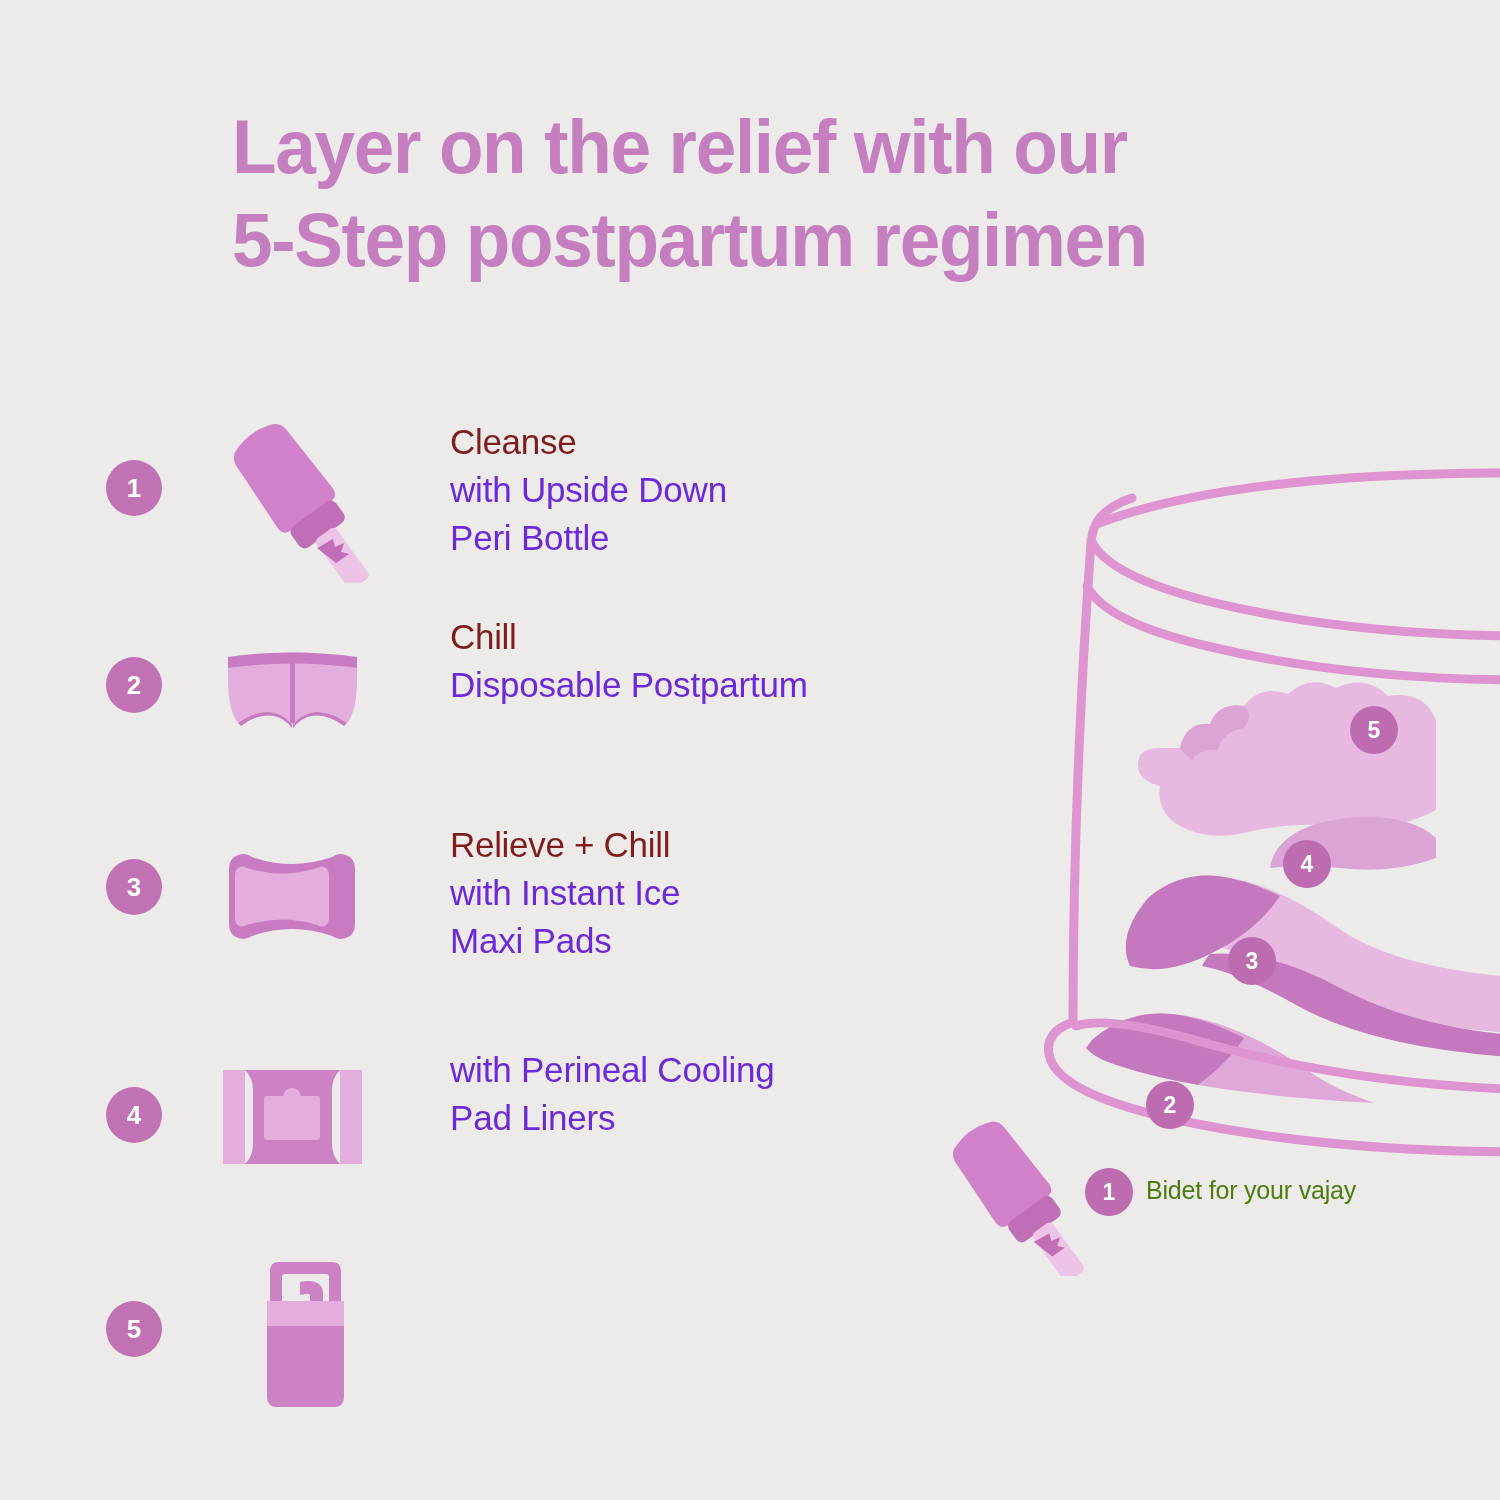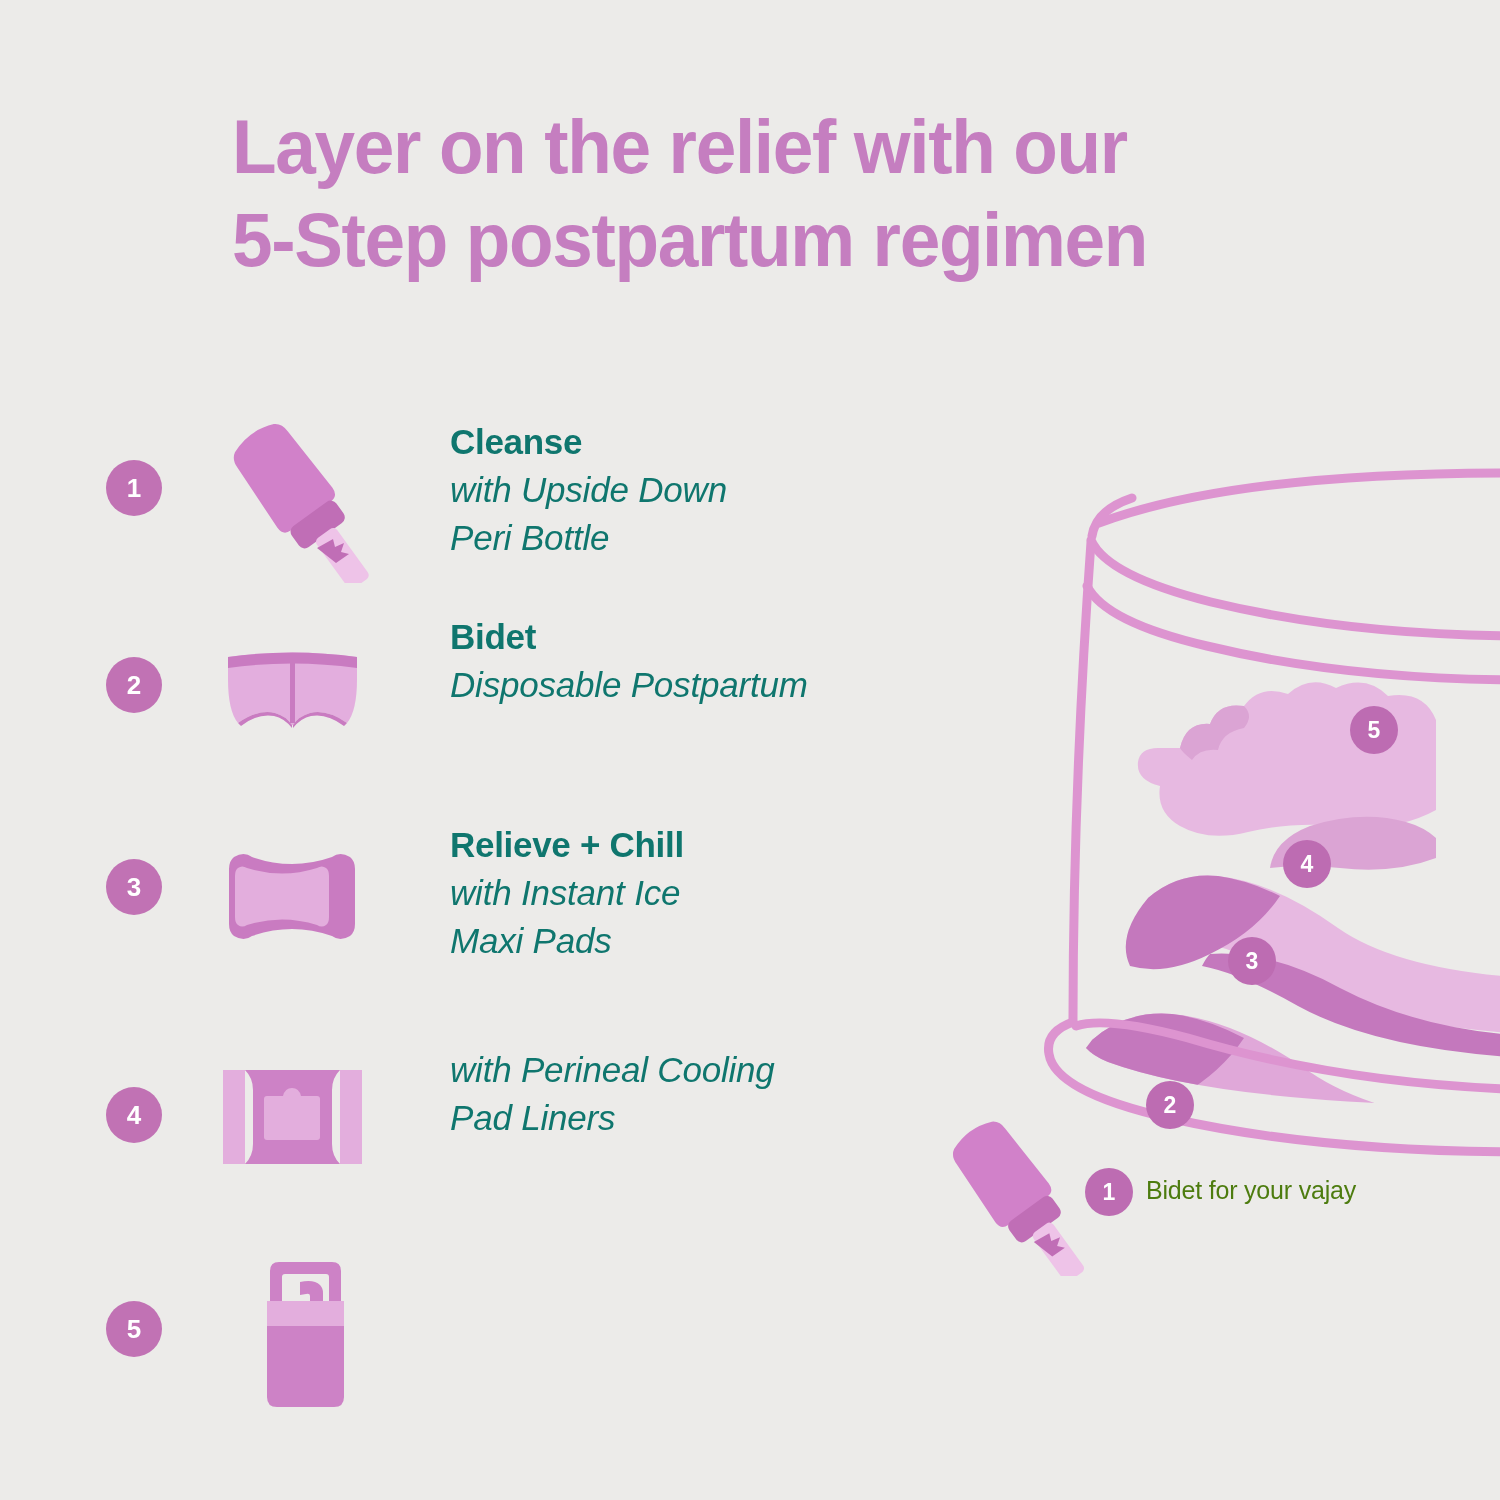--- a/index.html
+++ b/index.html
@@ -82,34 +82,33 @@
     justify-content: center;
   }
   .step-text {
     position: absolute;
     left: 450px;
     top: 12px;
     width: 470px;
   }
   .step-head {
     font-size: 35px;
-    font-weight: bold;
-    color: #0f766e;
+    font-weight: normal;
+    color: #7f1d1d;
     letter-spacing: -0.3px;
     line-height: 48px;
     white-space: nowrap;
   }
   .step-sub {
     font-size: 35px;
     font-weight: normal;
-    color: #0f766e;
+    color: #6d28d9;
     letter-spacing: -0.2px;
     line-height: 48px;
     white-space: nowrap;
-    font-style: italic;
   }
 
   
   .illus {
     position: absolute;
     left: 880px;
     top: 430px;
     width: 640px;
     height: 820px;
   }
@@ -189,21 +188,21 @@
       <div class="step-icon" style="top:0px;">
         <svg width="175" height="175" viewBox="0 0 175 175">
           <path d="M23 56 q64 -9 129 0 l0 22 q0 32 -10 44 q-20 -14 -37 -10 q-11 3 -17 12 l-1 0 q-6 -9 -17 -12 q-17 -4 -37 10 q-10 -12 -10 -44 z" fill="#e3aede"></path>
           <path d="M23 56 q64 -9 129 0 l0 11 q-65 -9 -129 0 z" fill="#c97bc1"></path>
           <rect x="85" y="58" width="5" height="64" fill="#c97bc1"></rect>
           <path d="M33 122 q20 -14 37 -10 q11 3 17 12 l0 3 q-8 -10 -18 -12 q-16 -3 -33 10 z" fill="#c97bc1"></path>
           <path d="M142 122 q-20 -14 -37 -10 q-11 3 -17 12 l0 3 q8 -10 18 -12 q16 -3 33 10 z" fill="#c97bc1"></path>
         </svg>
       </div>
       <div class="step-text">
-        <div class="step-head">Bidet</div>
+        <div class="step-head">Chill</div>
         <div class="step-sub">Disposable Postpartum</div>
       </div>
     </div>
 
     <div class="step" style="top:403px;">
       <div class="step-badge" style="top:50px;">3</div>
       <div class="step-icon" style="top:0px;">
         <svg width="175" height="175" viewBox="0 0 175 175">
           <path d="M29 48 q10 -6 18 0 q40 14 80 0 q8 -6 18 0 q5 4 5 12 l0 55 q0 8 -5 12 q-10 6 -18 0 q-40 -14 -80 0 q-8 6 -18 0 q-5 -4 -5 -12 l0 -55 q0 -8 5 -12 z" fill="#c97bc1"></path>
           <path d="M42 59 q35 11 70 0 q5 -3 9 0 q3 2 3 8 l0 41 q0 6 -3 8 q-4 3 -9 0 q-35 -11 -70 0 q-5 3 -9 0 q-3 -2 -3 -8 l0 -41 q0 -6 3 -8 q4 -3 9 0 z" fill="#e3aedd"></path>

